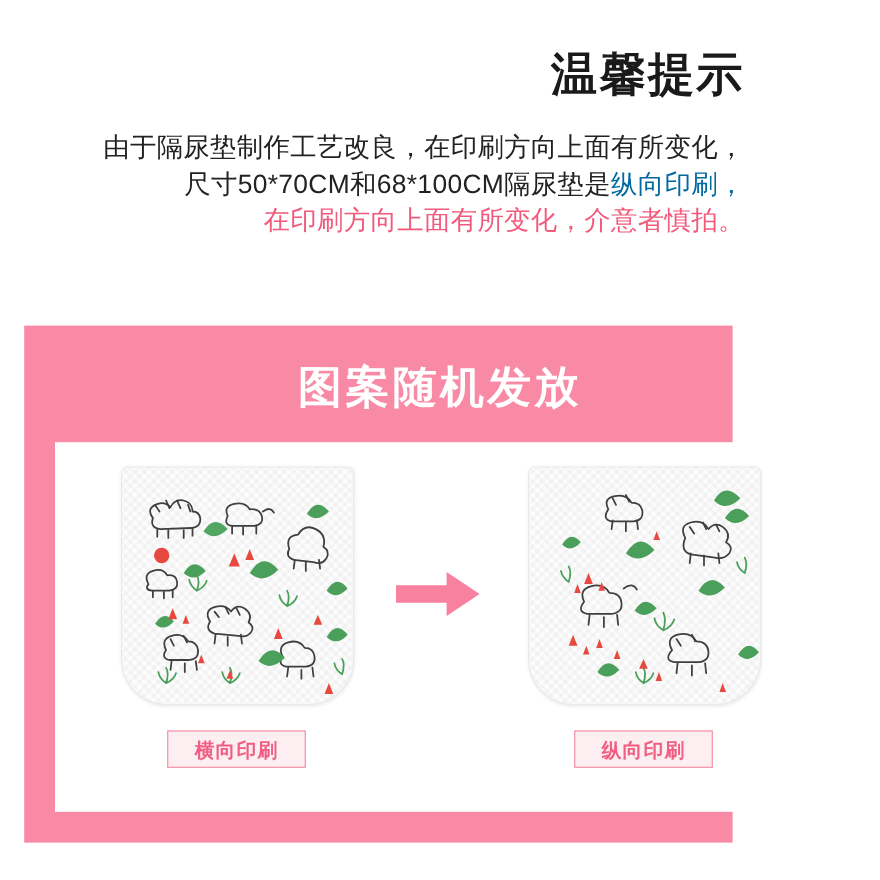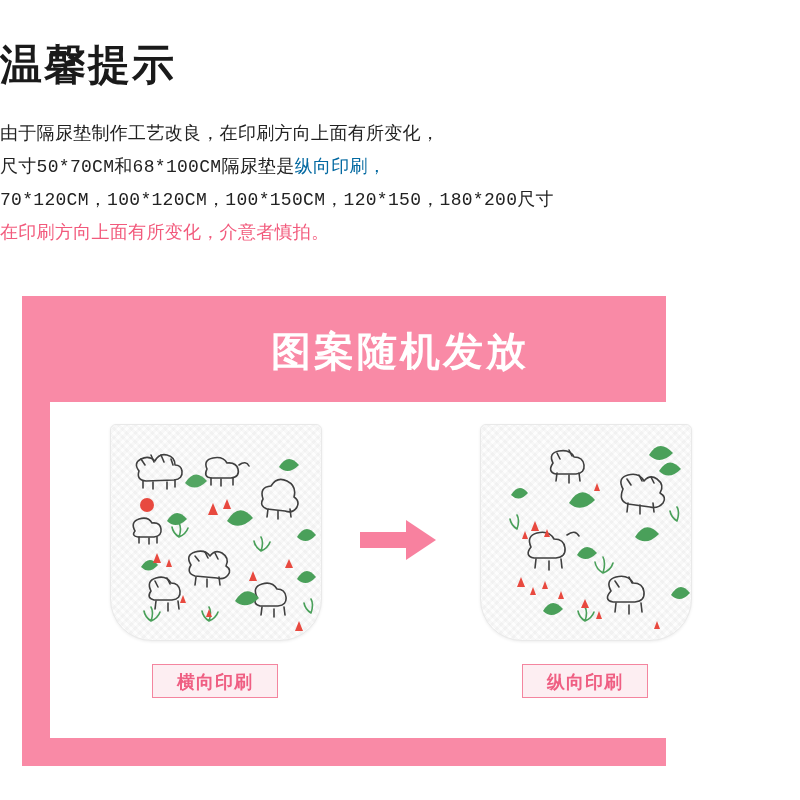--- a/index.html
+++ b/index.html
@@ -19,36 +19,35 @@
     height: 800px;
     background: #ffffff;
   }
 
   
   .notice {
     position: absolute;
     left: 0;
     top: 0;
     width: 677px;
-    text-align: left;
-    font-family: Liberation Mono, monospace;
+    text-align: right;
   }
   .notice-title {
     margin-top: 44px;
     font-size: 42px;
     font-weight: bold;
     color: #1a1a1a;
     letter-spacing: 2px;
     line-height: 1.15;
   }
   .notice-lines {
     margin-top: 26px;
   }
   .notice-line {
-    font-size: 18px;
+    font-size: 24px;
     color: #222222;
     line-height: 33px;
     letter-spacing: 0.3px;
     white-space: nowrap;
   }
   .pink-text {
     color: #0369a1;
   }
   .notice-line.all-pink {
     color: #f25a7c;
@@ -146,23 +145,20 @@
 
   <div class="notice">
     <div class="notice-title">温馨提示</div>
     <div class="notice-lines">
       <div class="notice-line">
         <span>由于隔尿垫制作工艺改良，在印刷方向上面有所变化，</span>
       </div>
       <div class="notice-line">
         <span>尺寸50*70CM和68*100CM隔尿垫是</span><span class="pink-text">纵向印刷，</span>
       </div>
-      <div class="notice-line">
-        <span>70*120CM，100*120CM，100*150CM，120*150，180*200尺寸</span>
-      </div>
       <div class="notice-line all-pink">
         <span>在印刷方向上面有所变化，介意者慎拍。</span>
       </div>
     </div>
   </div>
 
   <div class="panel">
     <div class="panel-title">图案随机发放</div>
 
     <div class="panel-inner">

